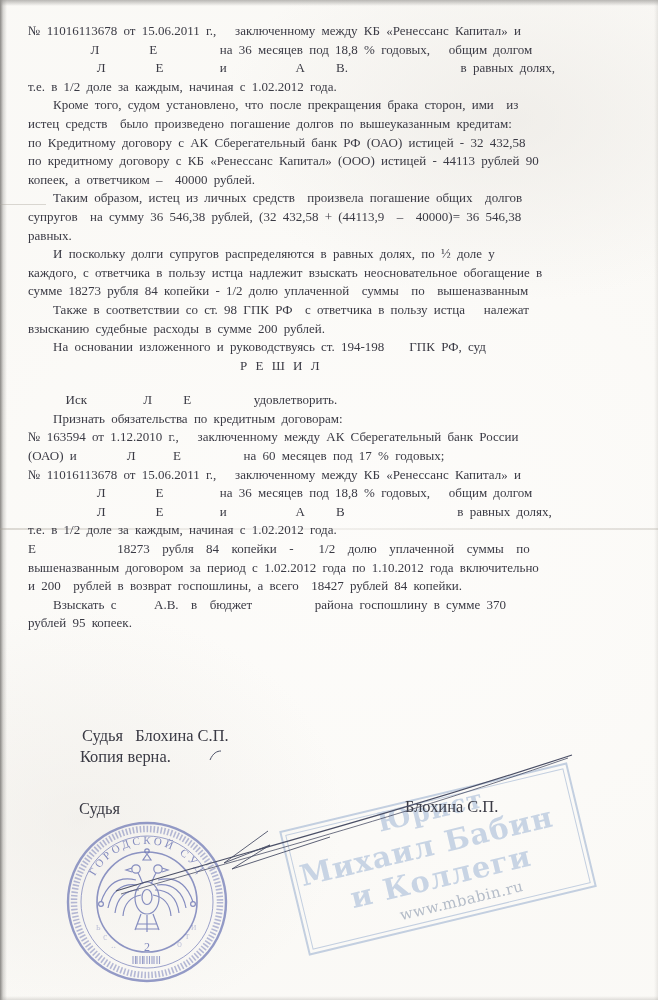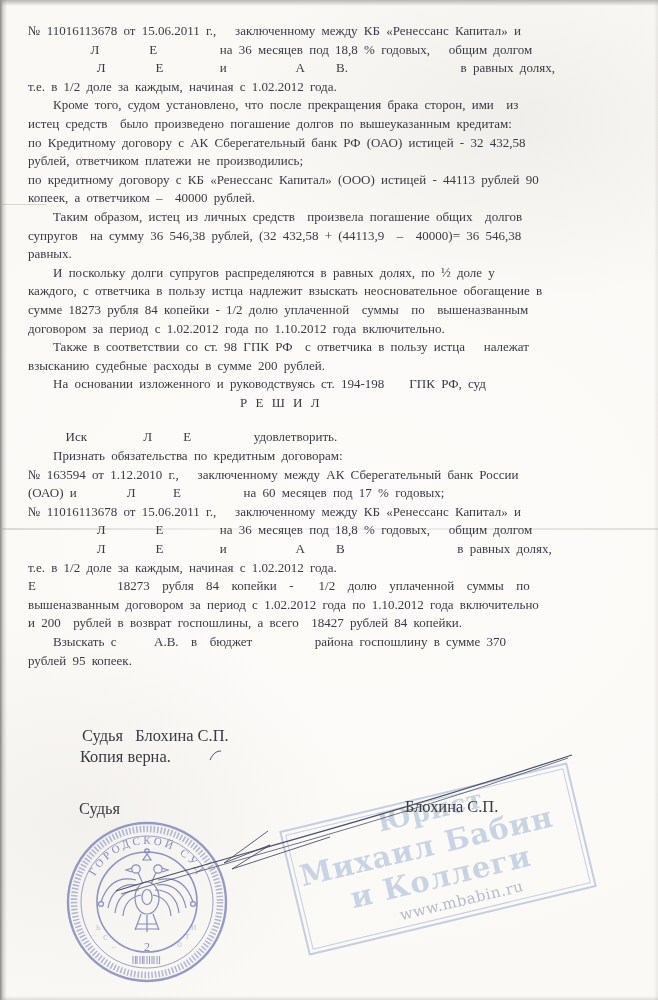--- a/index.html
+++ b/index.html
@@ -129,30 +129,28 @@
 </svg>
 
 <div class="doc-lines">
     <div class="line">№ 11016113678 от 15.06.2011 г.,   заключенному между КБ «Ренессанс Капитал» и</div>
     <div class="line">          Л        Е          на 36 месяцев под 18,8 % годовых,   общим долгом</div>
     <div class="line">           Л        Е         и           А     В.                  в равных долях,</div>
     <div class="line">т.е. в 1/2 доле за каждым, начиная с 1.02.2012 года.</div>
     <div class="line">    Кроме того, судом установлено, что после прекращения брака сторон, ими  из</div>
     <div class="line">истец средств  было произведено погашение долгов по вышеуказанным кредитам:</div>
     <div class="line">по Кредитному договору с АК Сберегательный банк РФ (ОАО) истицей - 32 432,58</div>
-    <div class="line">рублей, ответчиком платежи не производились;</div>
     <div class="line">по кредитному договору с КБ «Ренессанс Капитал» (ООО) истицей - 44113 рублей 90</div>
     <div class="line">копеек, а ответчиком –  40000 рублей.</div>
     <div class="line">    Таким образом, истец из личных средств  произвела погашение общих  долгов</div>
     <div class="line">супругов  на сумму 36 546,38 рублей, (32 432,58 + (44113,9  –  40000)= 36 546,38</div>
     <div class="line">равных.</div>
     <div class="line">    И поскольку долги супругов распределяются в равных долях, по ½ доле у</div>
     <div class="line">каждого, с ответчика в пользу истца надлежит взыскать неосновательное обогащение в</div>
     <div class="line">сумме 18273 рубля 84 копейки - 1/2 долю уплаченной  суммы  по  вышеназванным</div>
-    <div class="line">договором за период с 1.02.2012 года по 1.10.2012 года включительно.</div>
     <div class="line">    Также в соответствии со ст. 98 ГПК РФ  с ответчика в пользу истца   належат</div>
     <div class="line">взысканию судебные расходы в сумме 200 рублей.</div>
     <div class="line">    На основании изложенного и руководствуясь ст. 194-198    ГПК РФ, суд</div>
     <div class="line reshil">Р Е Ш И Л</div>
     <div class="line spacer"></div>
     <div class="line">      Иск         Л     Е          удовлетворить.</div>
     <div class="line">    Признать обязательства по кредитным договорам:</div>
     <div class="line">№ 163594 от 1.12.2010 г.,   заключенному между АК Сберегательный банк России</div>
     <div class="line">(ОАО) и        Л      Е          на 60 месяцев под 17 % годовых;</div>
     <div class="line">№ 11016113678 от 15.06.2011 г.,   заключенному между КБ «Ренессанс Капитал» и</div>

